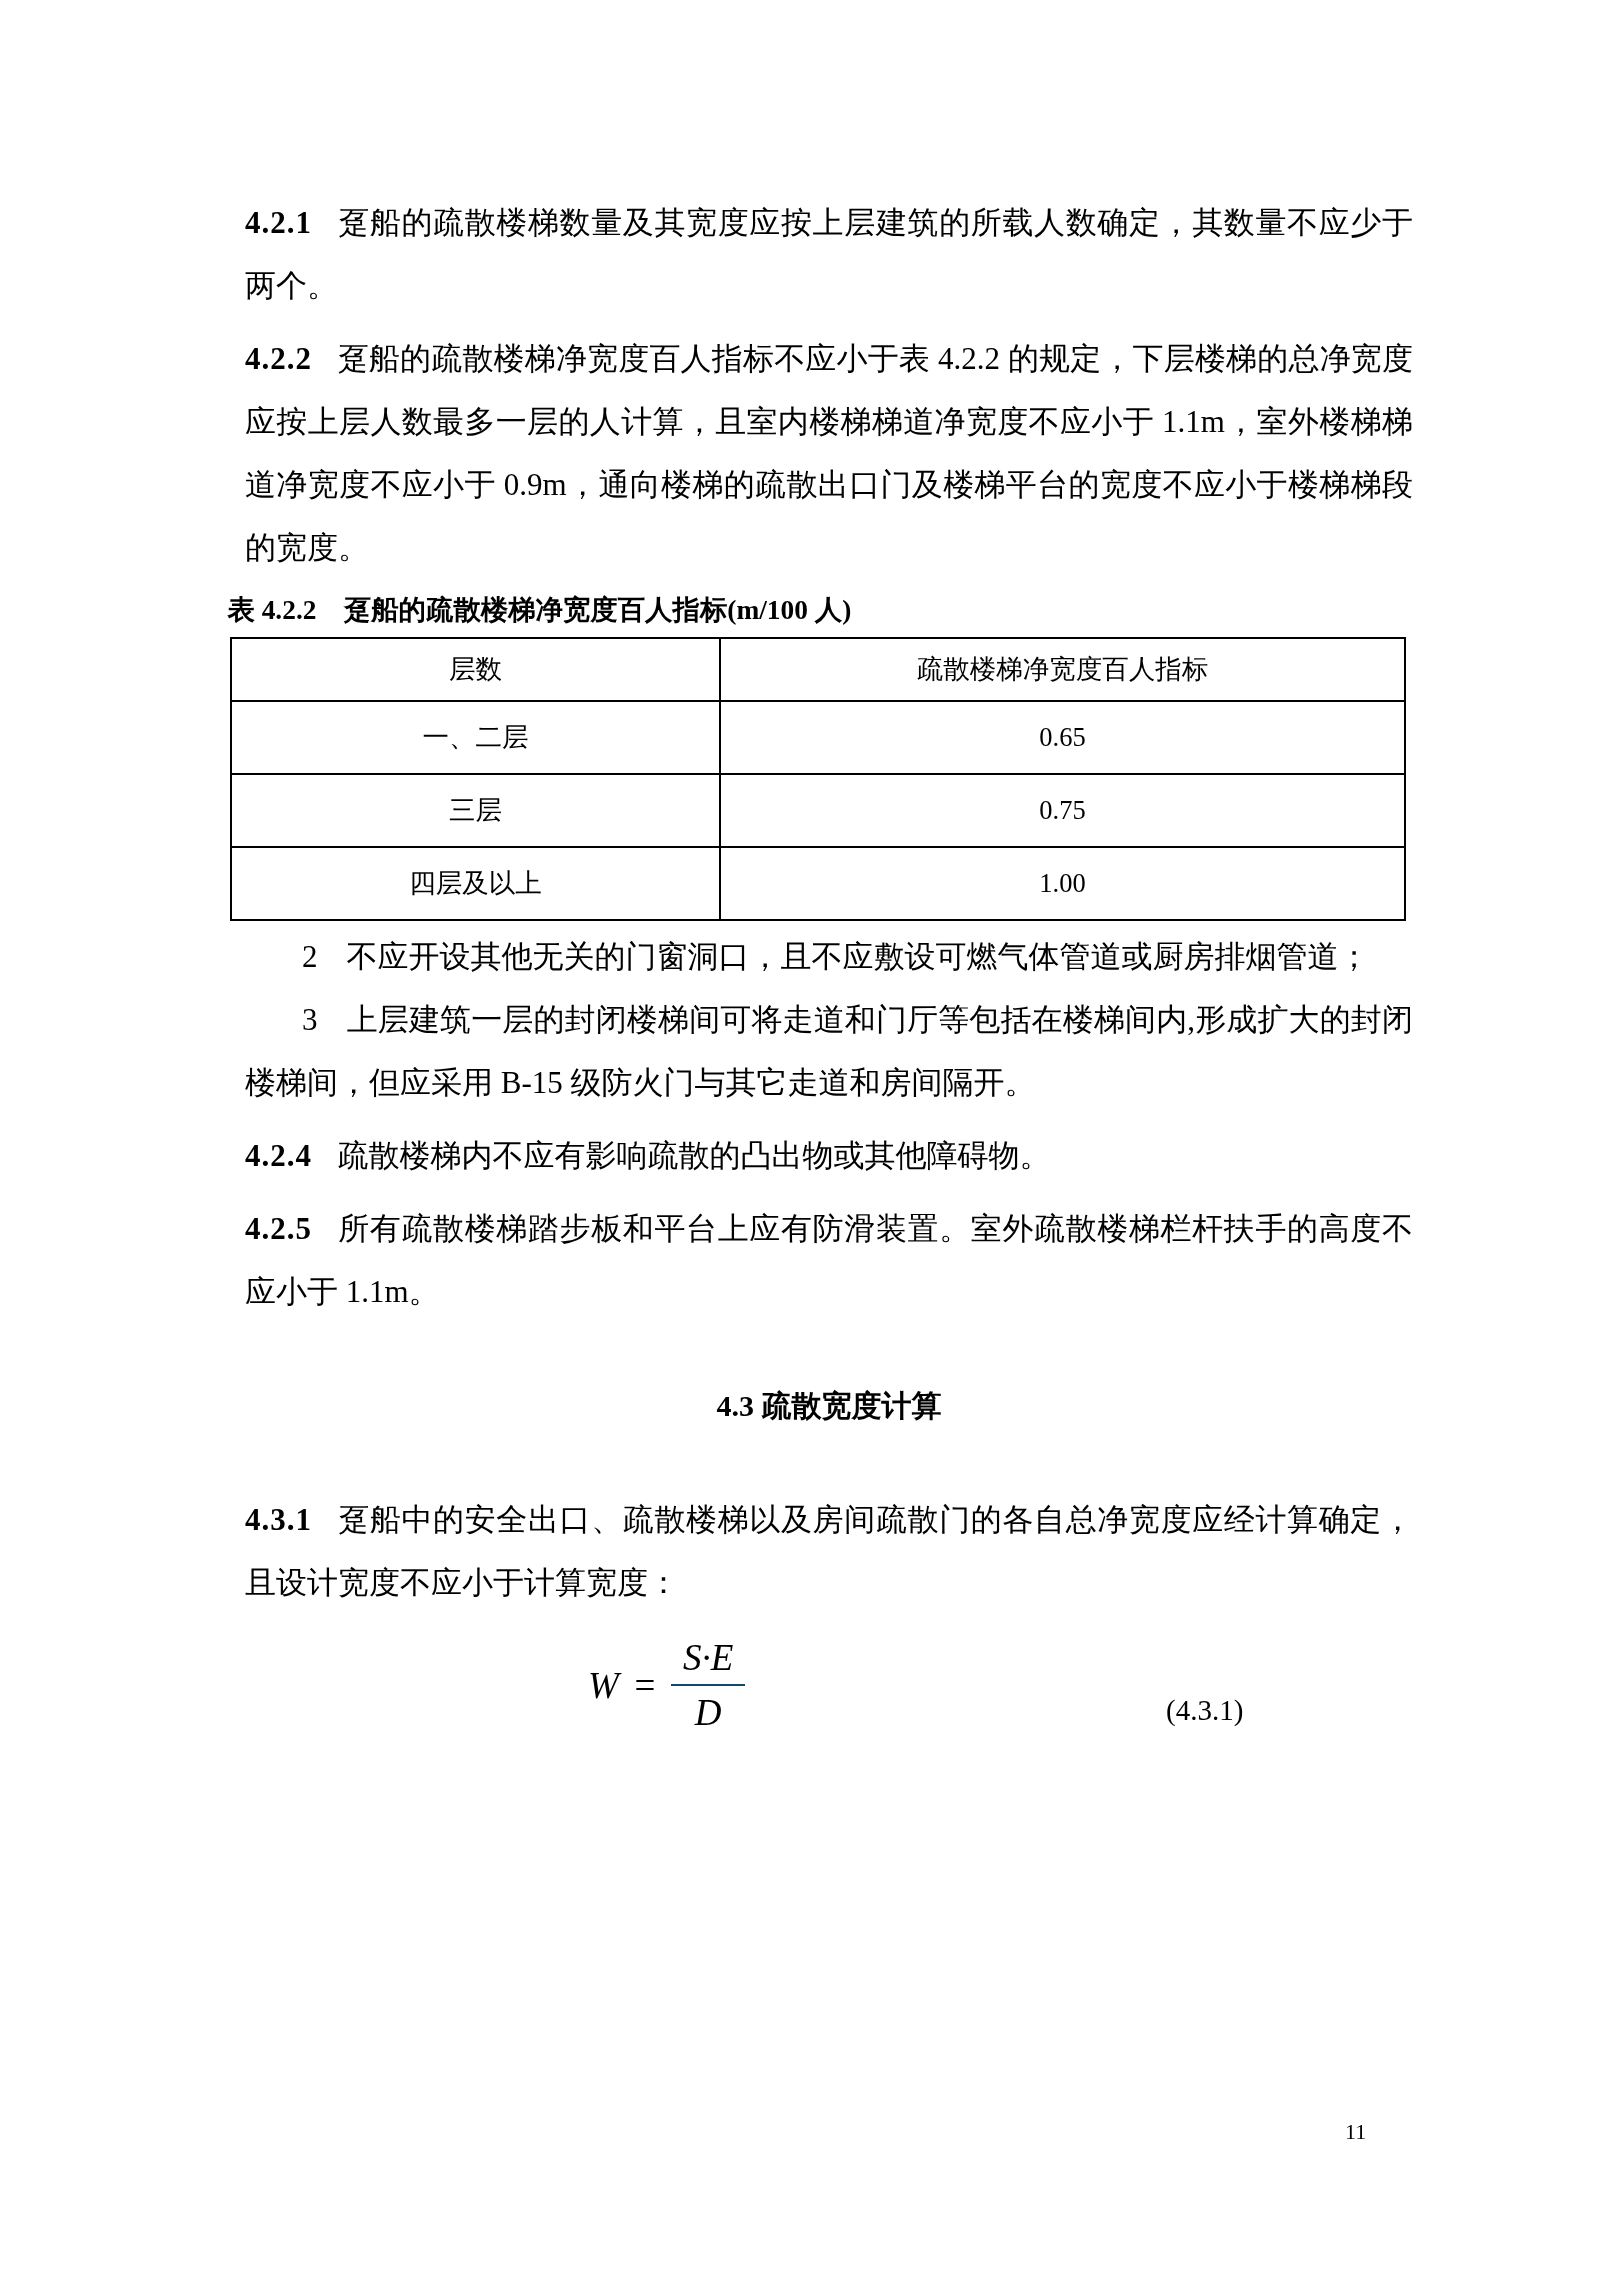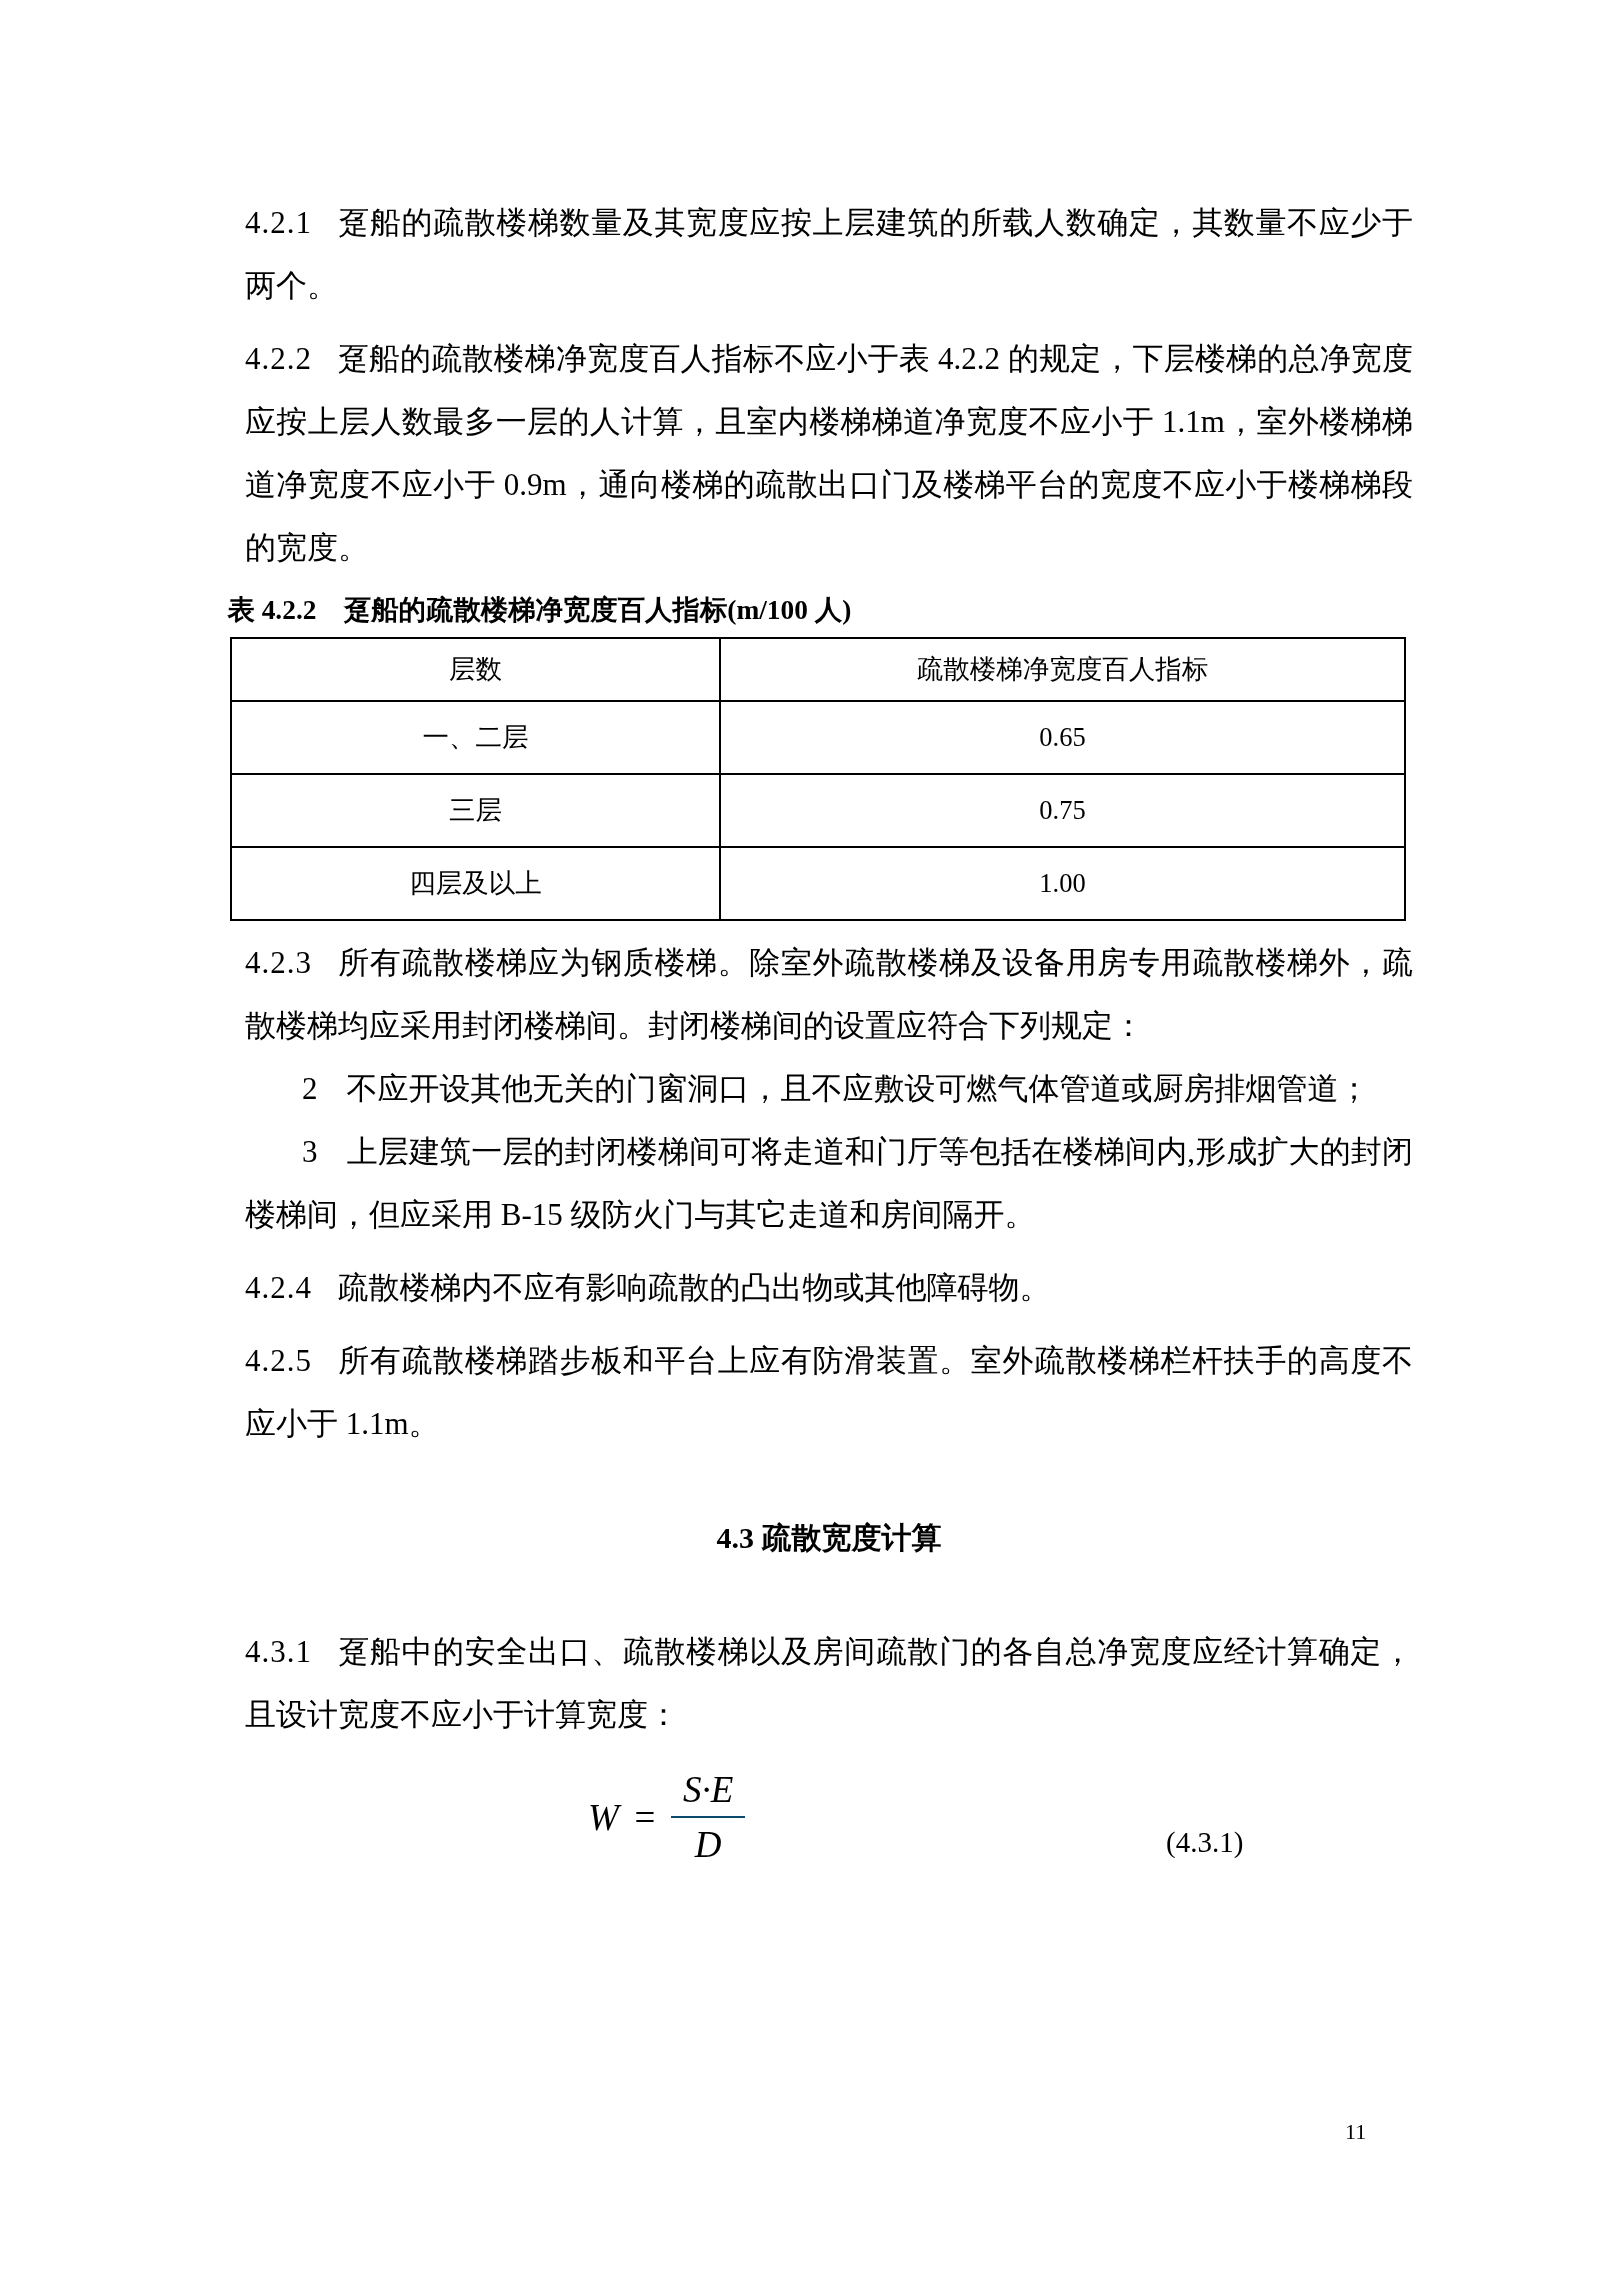--- a/index.html
+++ b/index.html
@@ -13,21 +13,21 @@
   }
   .content {
     position:absolute;
     left:245px; top:191px;
     width:1168px;
     font-size:31px;
     line-height:63px;
   }
   .clause { margin:9.8px 0 0 0; text-align:justify; }
   .clause:first-child { margin-top:0; }
-  .clabel { font-weight:normal; margin-right:25.5px; letter-spacing:1px; }
+  .clabel { font-weight:bold; margin-right:25.5px; letter-spacing:1px; }
   .list-item { margin:0; text-align:justify; }
   .inum { margin-left:57px; margin-right:29px; }
   .table-caption {
     margin:9.8px 0 5.9px -17.6px;
     font-weight:bold;
     font-size:27.4px;
     line-height:43px;
   }
   table.spec-table {
     width:1176px;
@@ -101,21 +101,20 @@
           <td>三层</td>
           <td>0.75</td>
         </tr>
         <tr>
           <td>四层及以上</td>
           <td>1.00</td>
         </tr>
       </tbody>
     </table>
 
-    <p class="clause"><span class="clabel">4.2.3</span><span class="ctext">所有疏散楼梯应为钢质楼梯。除室外疏散楼梯及设备用房专用疏散楼梯外，疏散楼梯均应采用封闭楼梯间。封闭楼梯间的设置应符合下列规定：</span></p>
 
 
     <div class="list-item"><span class="inum">2</span><span>不应开设其他无关的门窗洞口，且不应敷设可燃气体管道或厨房排烟管道；</span></div>
 
     <div class="list-item"><span class="inum">3</span><span>上层建筑一层的封闭楼梯间可将走道和门厅等包括在楼梯间内,形成扩大的封闭楼梯间，但应采用 B-15 级防火门与其它走道和房间隔开。</span></div>
 
     <p class="clause"><span class="clabel">4.2.4</span><span class="ctext">疏散楼梯内不应有影响疏散的凸出物或其他障碍物。</span></p>
 
     <p class="clause"><span class="clabel">4.2.5</span><span class="ctext">所有疏散楼梯踏步板和平台上应有防滑装置。室外疏散楼梯栏杆扶手的高度不应小于 1.1m。</span></p>
 

